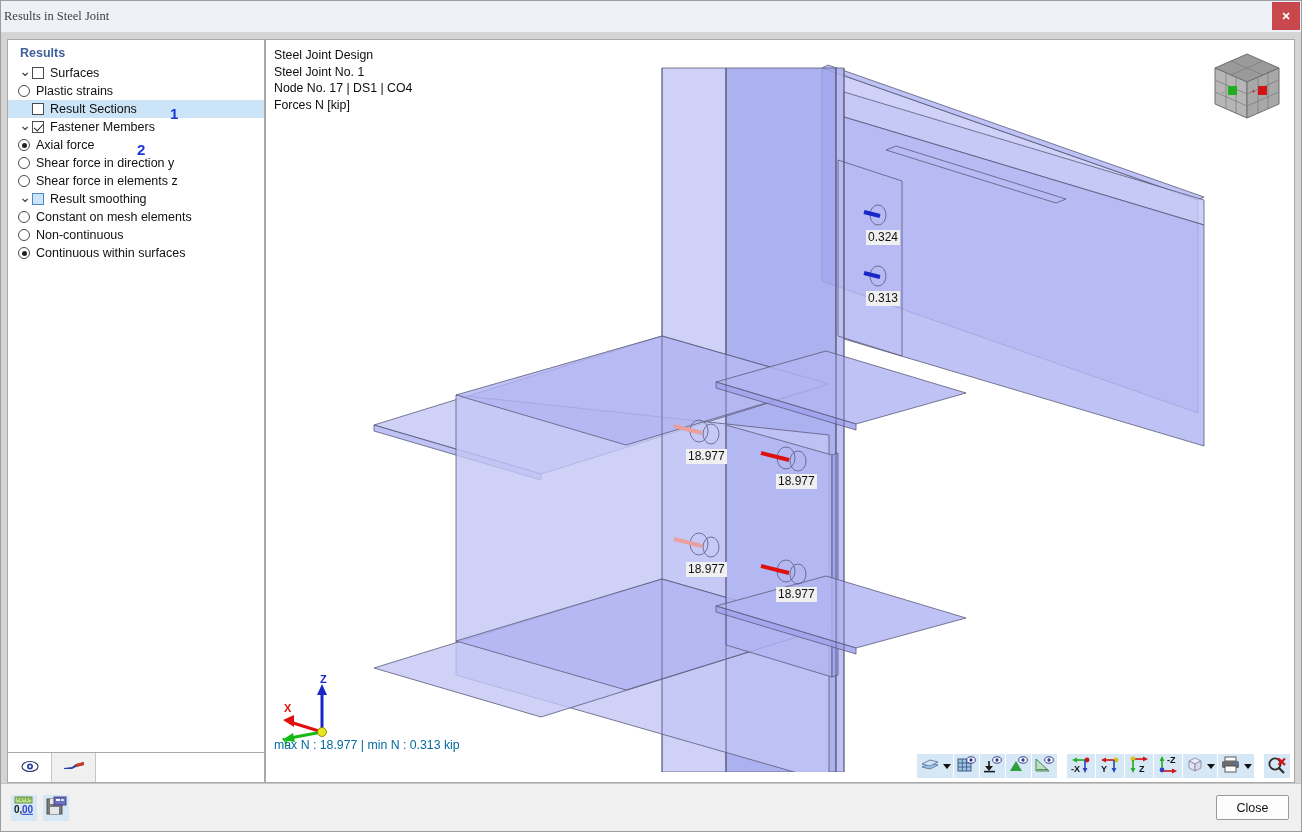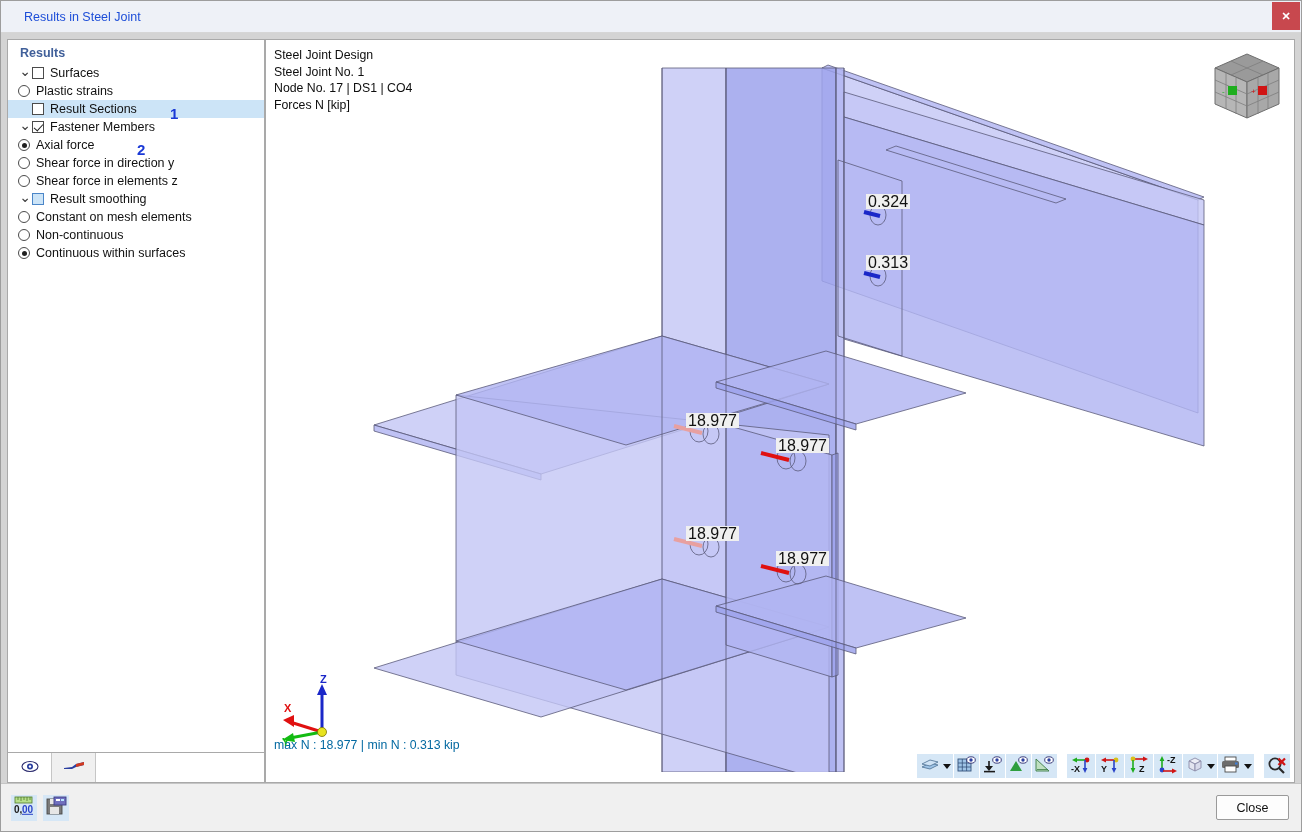--- a/index.html
+++ b/index.html
@@ -32,23 +32,24 @@
   .titlebar {
     height: 31px;
     background: #eef1f7;
     border-bottom: 1px solid #d6d6d6;
     display: flex;
     align-items: center;
     flex: 0 0 auto;
     position: relative;
   }
   .titlebar-text {
-    padding-left: 23px;
+    padding-left: 3px;
     font-size: 12.5px;
-    color: #1d4ed8;
+    color: #404040;
+    font-family: Liberation Serif, serif;
   }
   .titlebar-close {
     position: absolute;
     right: 1px; top: 1px;
     width: 28px; height: 28px;
     background: #c8484e;
     color: #ffffff;
     display: flex;
     align-items: center;
     justify-content: center;
@@ -276,25 +277,26 @@
     border-radius: 2px;
     font-size: 12.5px;
     color: #101010;
     cursor: pointer;
     font-family: "Liberation Sans", sans-serif;
   }
 
   .force-lbl {
     position: absolute;
     background: #f0f0f0;
-    font-size: 16px;
+    font-size: 12px;
     color: #111;
     padding: 0 2px;
     line-height: 15px;
     white-space: nowrap;
+    margin-top: 36px;
   }
 </style>
 </head>
 <body>
 
 <div class="window">
 
   <div class="titlebar">
     <div class="titlebar-text">Results in Steel Joint</div>
     <div class="titlebar-close">✕</div>

